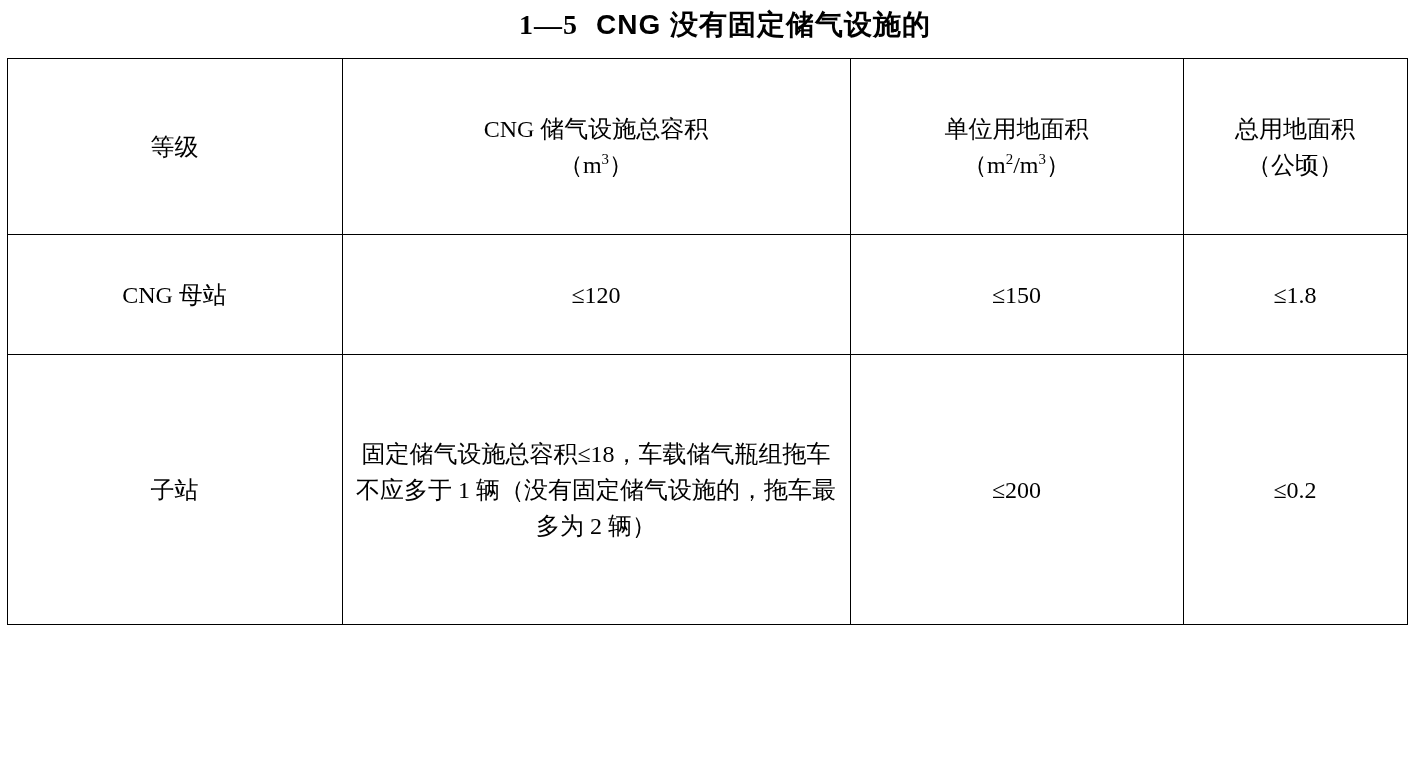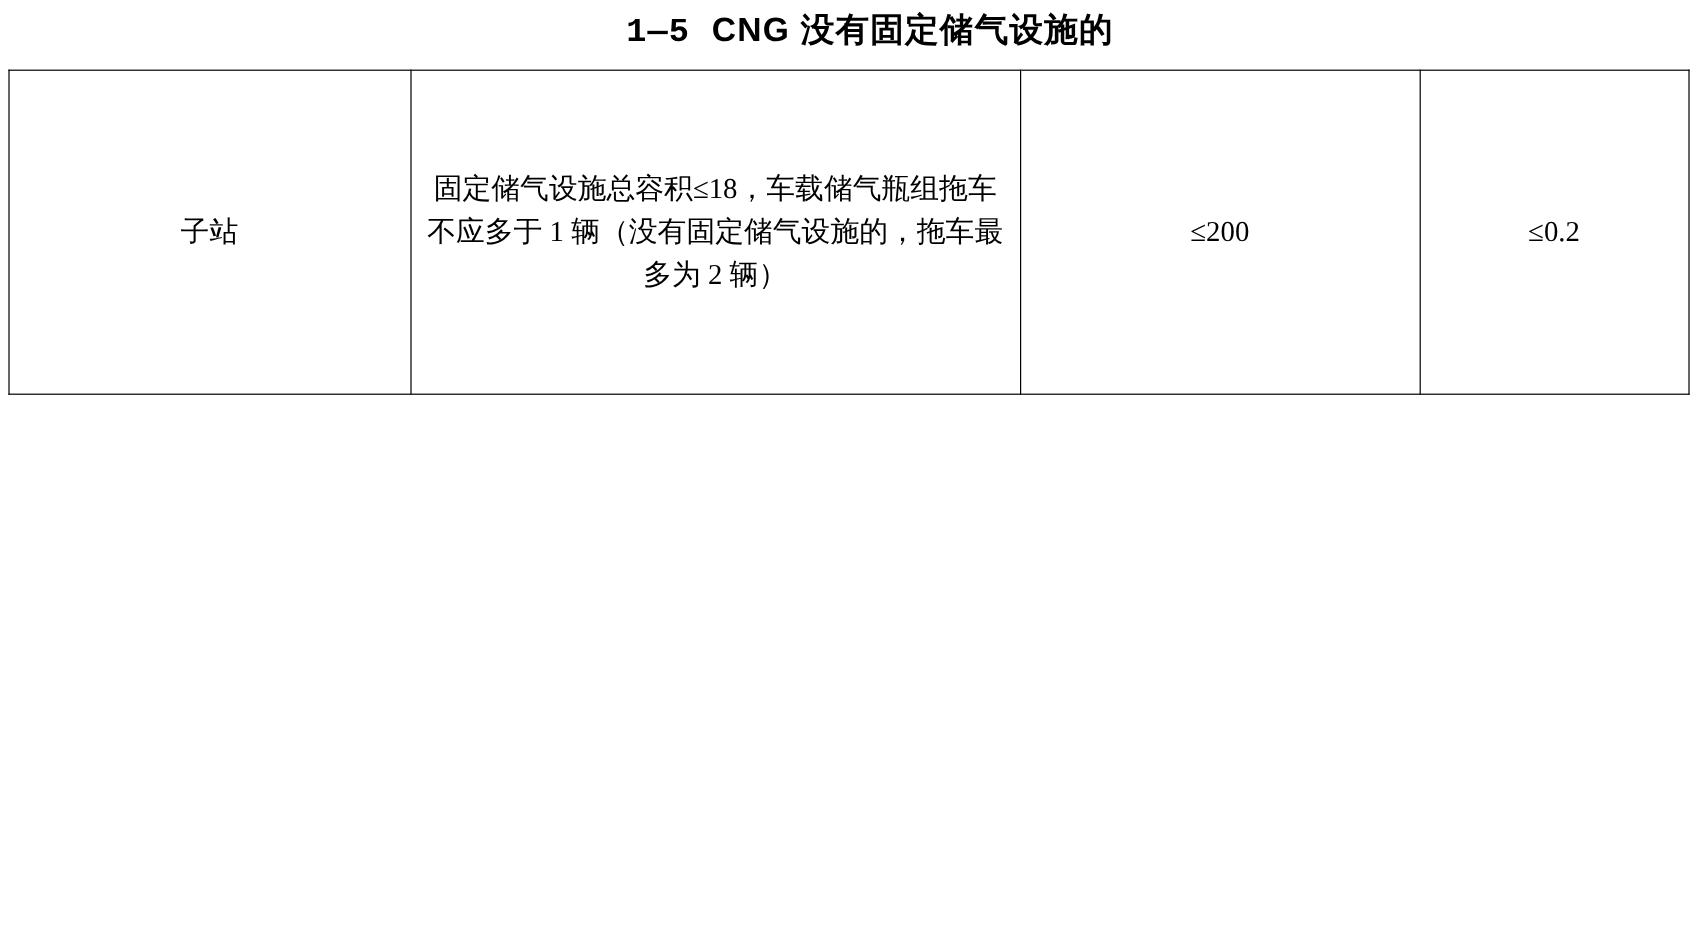--- a/index.html
+++ b/index.html
@@ -24,21 +24,21 @@
     text-align: center;
     font-family: "Liberation Sans", sans-serif;
     font-weight: bold;
     font-size: 28px;
     letter-spacing: 1px;
     padding-top: 6px;
     padding-bottom: 14px;
     white-space: nowrap;
   }
   .table-title .num {
-    font-family: Liberation Mono, monospace;
+    font-family: Liberation Serif, serif;
     font-weight: bold;
     margin-left: 36px;
   }
   .table-title .gap {
     display: inline-block;
     width: 18px;
   }
   table.spec {
     border-collapse: collapse;
     width: 1400px;
@@ -93,21 +93,44 @@
   </div>
 
   <table class="spec">
     <colgroup>
       <col class="c1">
         <col class="c2">
         <col class="c3">
         <col class="c4">
     </colgroup>
     <tbody>
+      <tr class="hdr">
+        <td>
+          <span class="l1">等级</span>
+        </td>
+        <td>
+          <span class="l1">CNG 储气设施总容积</span>
+          <span class="l2 unit">（m<sup>3</sup>）</span>
+        </td>
+        <td>
+          <span class="l1">单位用地面积</span>
+          <span class="l2 unit">（m<sup>2</sup>/m<sup>3</sup>）</span>
+        </td>
+        <td>
+          <span class="l1">总用地面积</span>
+          <span class="l2">（公顷）</span>
+        </td>
+      </tr>
 
+      <tr class="row-a">
+        <td>CNG 母站</td>
+        <td class="nowrap">≤120</td>
+        <td class="nowrap">≤150</td>
+        <td class="nowrap">≤1.8</td>
+      </tr>
 
 
       <tr class="row-c">
         <td>子站</td>
         <td class="cell-para">固定储气设施总容积≤18，车载储气瓶组拖车不应多于 1 辆（没有固定储气设施的，拖车最多为 2 辆）</td>
         <td class="nowrap">≤200</td>
         <td class="nowrap">≤0.2</td>
       </tr>
     </tbody>
   </table>

